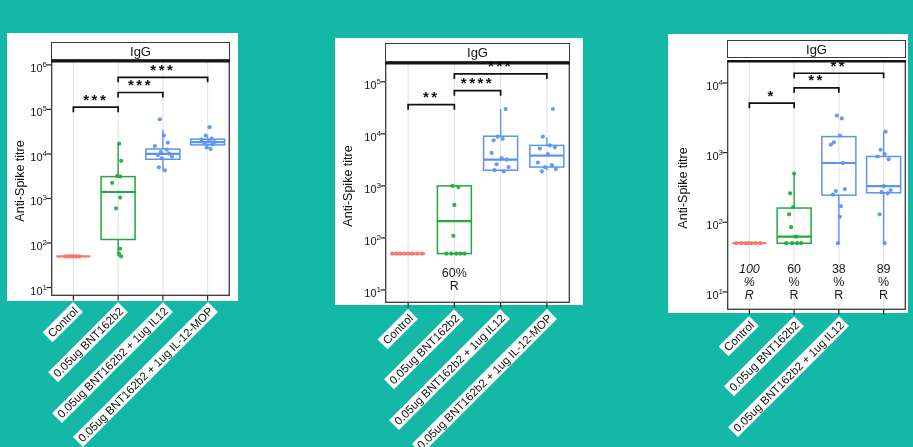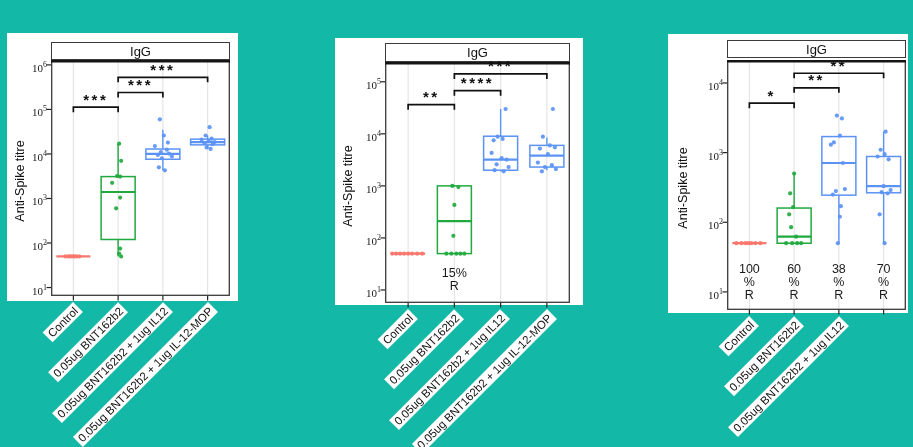--- a/index.html
+++ b/index.html
@@ -4,21 +4,21 @@
 <style>
   html,body{margin:0;padding:0;background:#000;}
   #canvas{position:relative;width:913px;height:447px;background:#14b8a6;overflow:hidden;
           font-family:"Liberation Sans","DejaVu Sans",sans-serif;}
   .panel{position:absolute;background:#fff;}
   .strip{position:absolute;background:#fff;border:1.3px solid #3a3a3a;display:flex;
          align-items:center;justify-content:center;font-size:13px;color:#111;box-sizing:border-box;}
   .ylab{position:absolute;width:0;height:0;}
   .ylab span{display:inline-block;white-space:nowrap;transform:translate(-50%,-50%) rotate(-90deg);
              font-size:12.5px;color:#111;}
-  .ytick{position:absolute;width:40px;text-align:right;font-size:11px;color:#1a1a1a;line-height:14px;font-family:Liberation Serif, serif;}
+  .ytick{position:absolute;width:40px;text-align:right;font-size:11px;color:#1a1a1a;line-height:14px;}
   .ytick sup{font-size:8px;}
   .plotsvg{position:absolute;overflow:visible;}
   .anno{position:absolute;transform:translateX(-50%);text-align:center;color:#1a1a1a;
         font-size:12.5px;line-height:13px;font-weight:500;}
   .xlab{position:absolute;white-space:nowrap;background:#fff;color:#111;font-size:11.5px;
         line-height:14px;padding:0 3px;transform-origin:100% 0;transform:rotate(-45deg);}
   .sigtext{font-weight:700;letter-spacing:2.5px;fill:#111;}
 </style>
 </head>
 <body>
@@ -193,21 +193,21 @@
         <circle cx="170.875" cy="107.11126349225172" r="2.1" fill="#5B93F5" fill-opacity="0.92"></circle>
         <circle cx="156.875" cy="109.37373265018752" r="2.1" fill="#5B93F5" fill-opacity="0.92"></circle>
         <path d="M 23.125 47.68250539956805 L 23.125 42.68250539956805 L 69.375 42.68250539956805 L 69.375 47.68250539956805" fill="none" stroke="#111" stroke-width="1.7"></path>
         <text x="46.25" y="40.18250539956805" text-anchor="middle" font-size="15" class="sigtext">**</text>
         <path d="M 69.375 33.62850971922245 L 69.375 28.628509719222453 L 115.625 28.628509719222453 L 115.625 33.62850971922245" fill="none" stroke="#111" stroke-width="1.7"></path>
         <text x="92.5" y="26.128509719222453" text-anchor="middle" font-size="15" class="sigtext">****</text>
         <path d="M 69.375 16.971922246220277 L 69.375 11.971922246220277 L 161.875 11.971922246220277 L 161.875 16.971922246220277" fill="none" stroke="#111" stroke-width="1.7"></path>
         <text x="115.625" y="9.471922246220277" text-anchor="middle" font-size="15" class="sigtext">***</text>
       </svg>
       <div class="anno" style="left: 119.375px; top: 228.564px;">
-        <div>15%</div>
+        <div>60%</div>
         <div>R</div>
       </div>
       <div class="xlab" style="right: 174.875px; top: 271px;">Control</div>
       <div class="xlab" style="right: 128.625px; top: 271px;">0.05ug BNT162b2</div>
       <div class="xlab" style="right: 82.375px; top: 271px;">0.05ug BNT162b2 + 1ug IL12</div>
       <div class="xlab" style="right: 36.125px; top: 271px;">0.05ug BNT162b2 + 1ug IL-12-MOP</div>
     </div>
     <div class="panel" style="left: 668px; top: 34px; width: 240px; height: 279px;">
       <div class="strip" style="left: 59px; top: 6px; width: 179px; height: 18px;">
         <span>IgG</span>
@@ -284,37 +284,37 @@
         <circle cx="160.625" cy="133.35840195189292" r="2.1" fill="#5B93F5" fill-opacity="0.92"></circle>
         <circle cx="152.625" cy="154.3214935719473" r="2.1" fill="#5B93F5" fill-opacity="0.92"></circle>
         <circle cx="157.625" cy="183.21935902952518" r="2.1" fill="#5B93F5" fill-opacity="0.92"></circle>
         <path d="M 22.375 48.17548746518107 L 22.375 43.17548746518107 L 67.125 43.17548746518107 L 67.125 48.17548746518107" fill="none" stroke="#111" stroke-width="1.7"></path>
         <text x="44.75" y="40.67548746518107" text-anchor="middle" font-size="15" class="sigtext">*</text>
         <path d="M 67.125 32.85515320334261 L 67.125 27.85515320334261 L 111.875 27.85515320334261 L 111.875 32.85515320334261" fill="none" stroke="#111" stroke-width="1.7"></path>
         <text x="89.5" y="25.35515320334261" text-anchor="middle" font-size="15" class="sigtext">**</text>
         <path d="M 67.125 18.231197771587773 L 67.125 13.231197771587771 L 156.625 13.231197771587771 L 156.625 18.231197771587773" fill="none" stroke="#111" stroke-width="1.7"></path>
         <text x="111.875" y="10.731197771587771" text-anchor="middle" font-size="15" class="sigtext">**</text>
       </svg>
-      <div class="anno" style="left: 81.375px; top: 228.646px;">
+      <div class="anno" style="left: 81.375px; top: 228.646px; font-style: italic;">
         <div>100</div>
         <div>%</div>
         <div>R</div>
       </div>
       <div class="anno" style="left: 126.125px; top: 228.646px;">
         <div>60</div>
         <div>%</div>
         <div>R</div>
       </div>
       <div class="anno" style="left: 170.875px; top: 228.646px;">
         <div>38</div>
         <div>%</div>
         <div>R</div>
       </div>
       <div class="anno" style="left: 215.625px; top: 228.646px;">
-        <div>70</div>
+        <div>89</div>
         <div>%</div>
         <div>R</div>
       </div>
       <div class="xlab" style="right: 158.625px; top: 282px;">Control</div>
       <div class="xlab" style="right: 113.875px; top: 282px;">0.05ug BNT162b2</div>
       <div class="xlab" style="right: 69.125px; top: 282px;">0.05ug BNT162b2 + 1ug IL12</div>
     </div>
   </div>
 
 </body></html>

